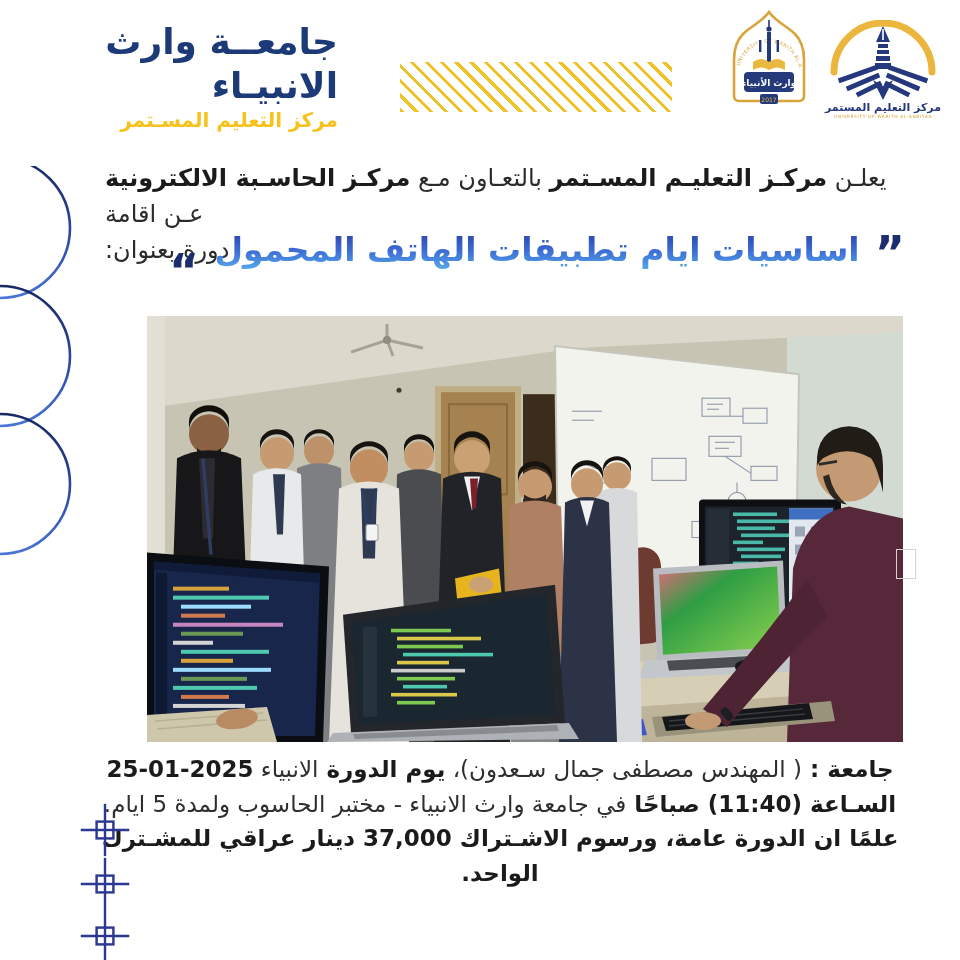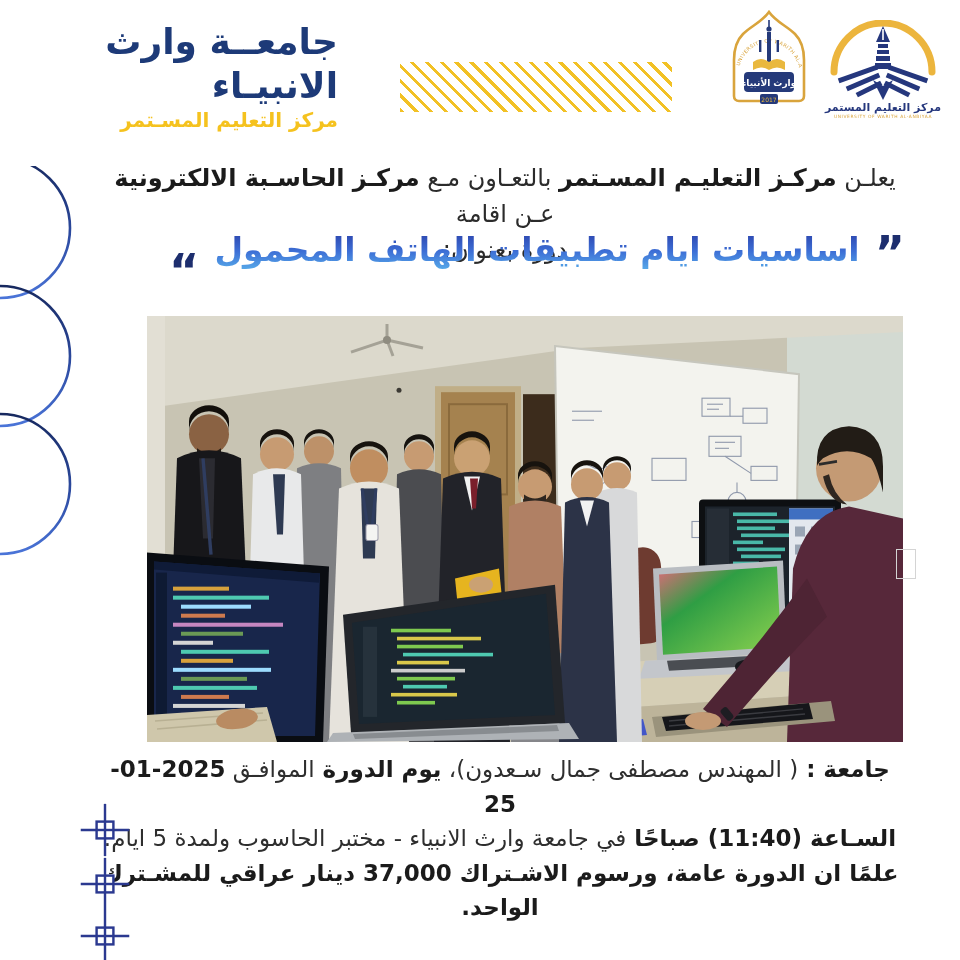--- a/index.html
+++ b/index.html
@@ -23,21 +23,21 @@
   }
 
   
   .seal{left:722px;top:8px;width:94px;height:112px;}
   .clogo{left:818px;top:20px;width:130px;height:100px;}
 
   
   .arcs{left:0;top:166px;width:96px;height:392px;}
 
   
-  .intro{right:55px;left:105px;top:160px;direction:rtl;text-align:center;
+  .intro{right:55px;left:105px;top:160px;direction:rtl;text-align:left;
          font-size:24px;line-height:1.5;color:#2b2b2b;}
   .intro b,.details b{font-weight:700;color:#1b1b1b;}
   .titleRow{right:55px;left:105px;top:230px;direction:rtl;text-align:right;white-space:nowrap;}
   .qmark{display:inline-block;color:#1d2e6e;font-size:46px;font-weight:700;line-height:0;}
   .qopen{transform:translateY(8px);}
   .qclose{transform:translateY(26px);}
   .courseTitle{
     display:inline-block;margin:0 10px;font-size:33px;font-weight:700;
     background:linear-gradient(180deg,#2a3fa8 0%,#3d6fd6 55%,#56a7e8 100%);
     -webkit-background-clip:text;background-clip:text;color:transparent;
@@ -390,21 +390,21 @@
         <polygon points="186,416 422,406 432,422 180,425" fill="#aeb2b6"></polygon>
         <polygon points="206,417 410,408 412,414 208,422" fill="#888c90"></polygon>
       </g>
     </svg>
   </div>
 
   <div class="abs frameSquare"></div>
 
   <div class="abs details" dir="rtl">
     <div>
-      <b>جامعة : </b><span>( المهندس مصطفى جمال سـعدون)، </span><b>يوم الدورة </b><span>الموافـق </span><b>2025-01-25</b>
+      <b>جامعة : </b><span>( المهندس مصطفى جمال سـعدون)، </span><b>يوم الدورة </b><span>الانبياء </span><b>2025-01-25</b>
     </div>
     <div>
       <b>السـاعة (11:40) صباحًا </b><span>في جامعة وارث الانبياء - مختبر الحاسوب ولمدة 5 ايام.</span>
     </div>
     <div>
       <b>علمًا ان الدورة عامة، ورسوم الاشـتراك </b><b>37,000</b><b> دينار عراقي للمشـترك  الواحد.</b>
     </div>
   </div>
 
   <svg class="abs mark m1" viewBox="0 0 60 60">

